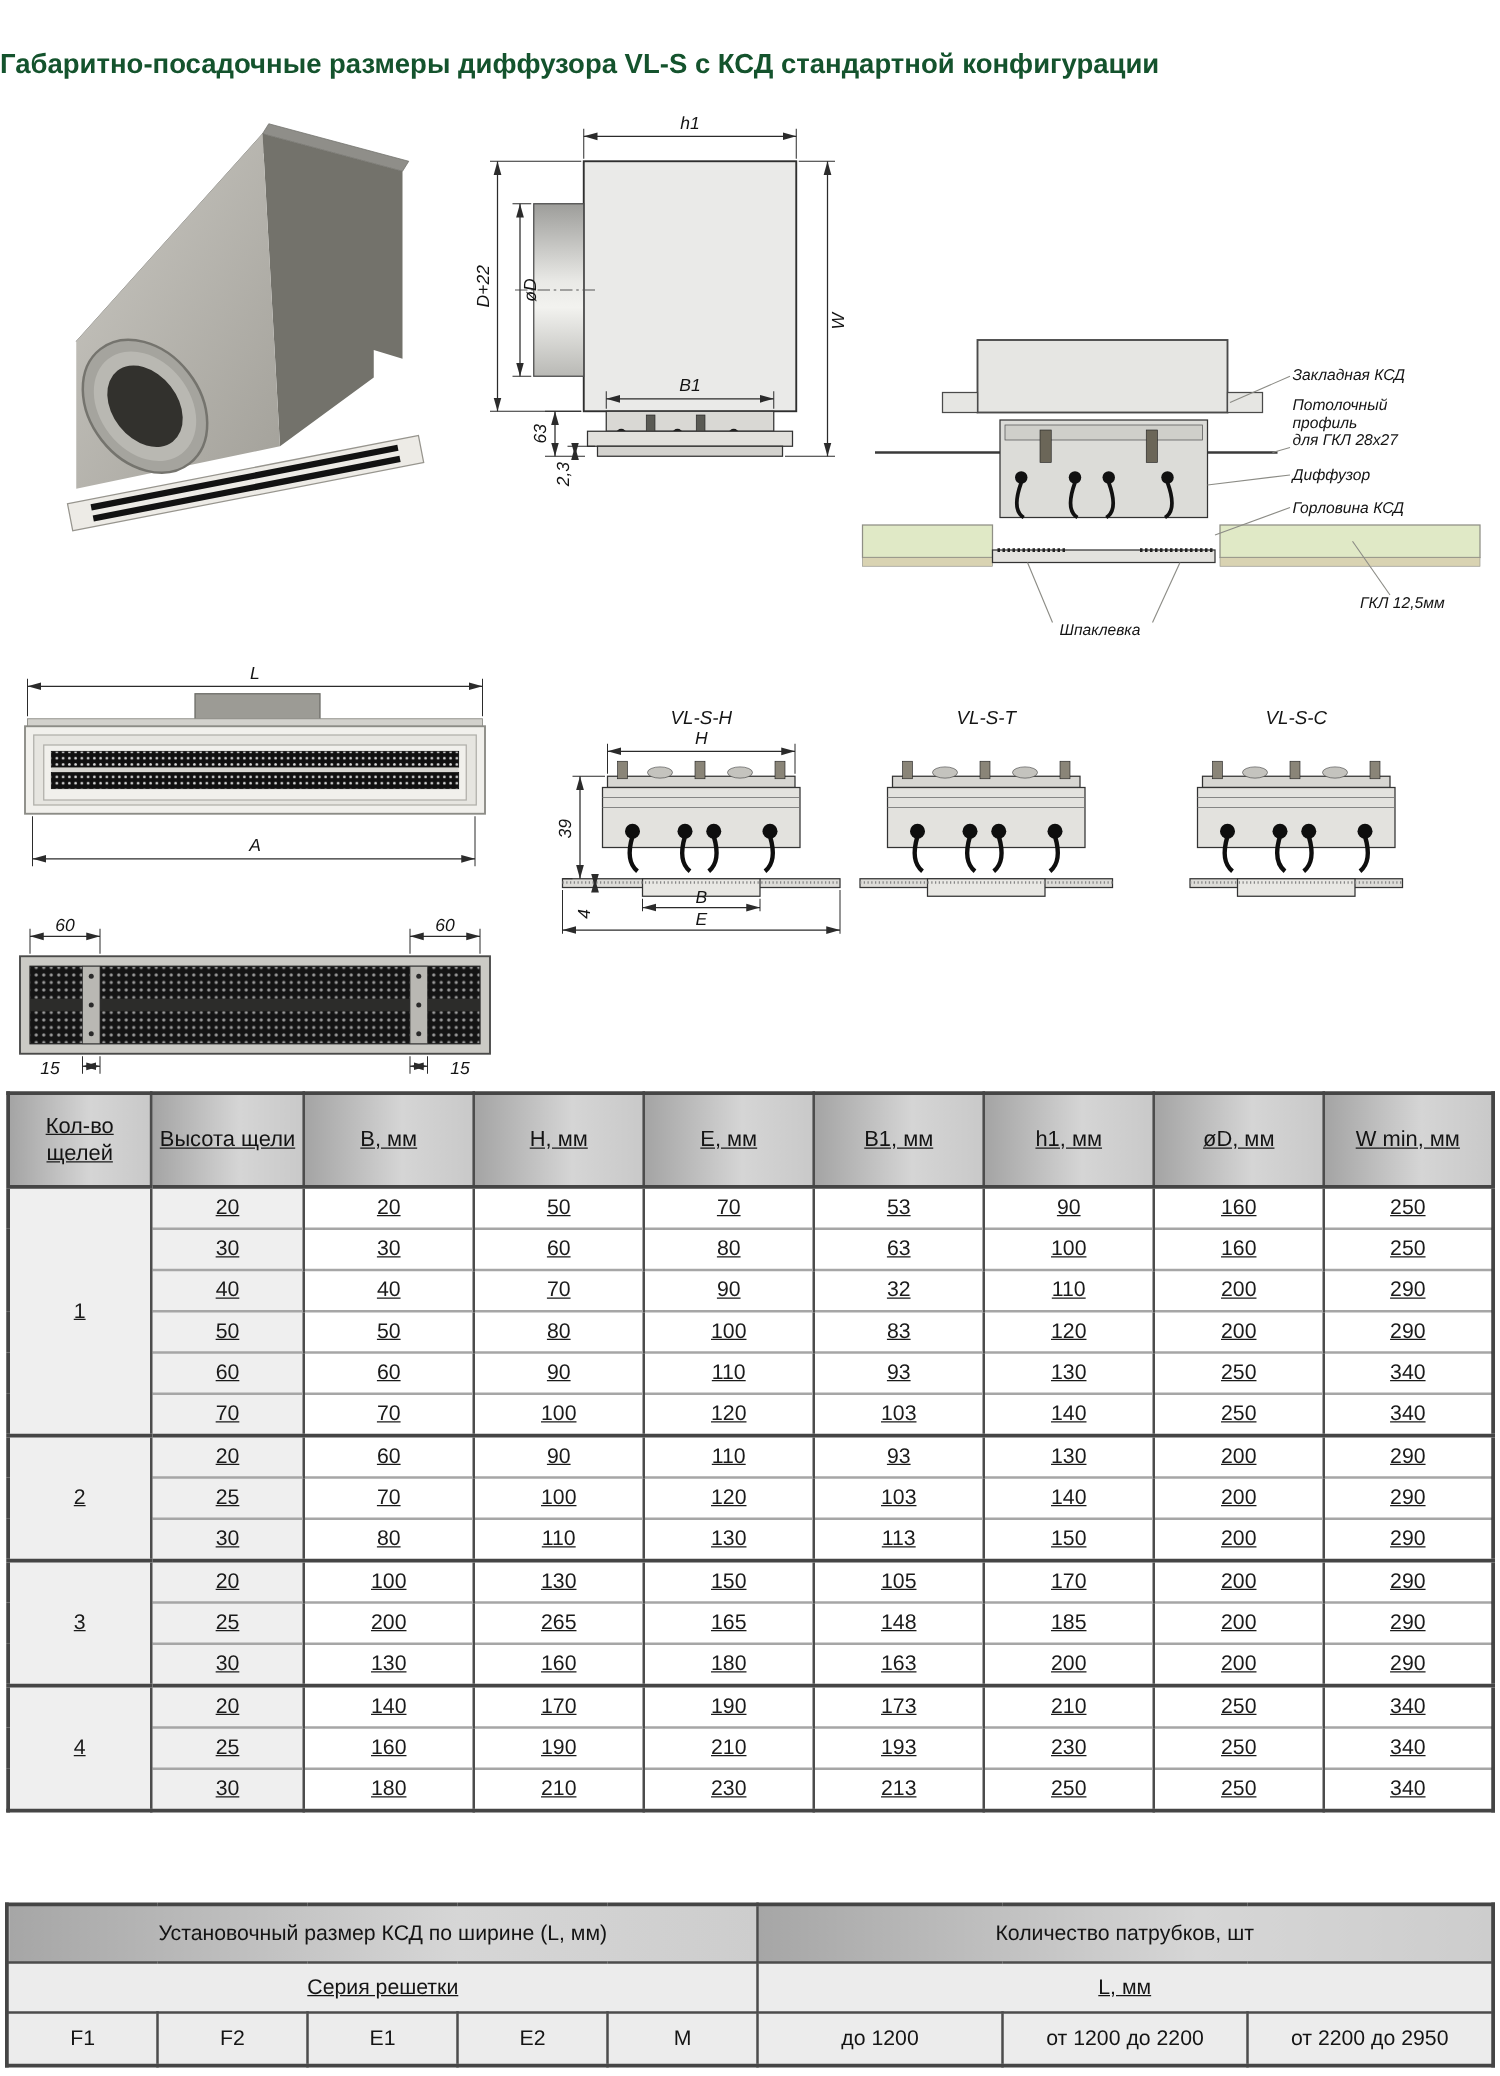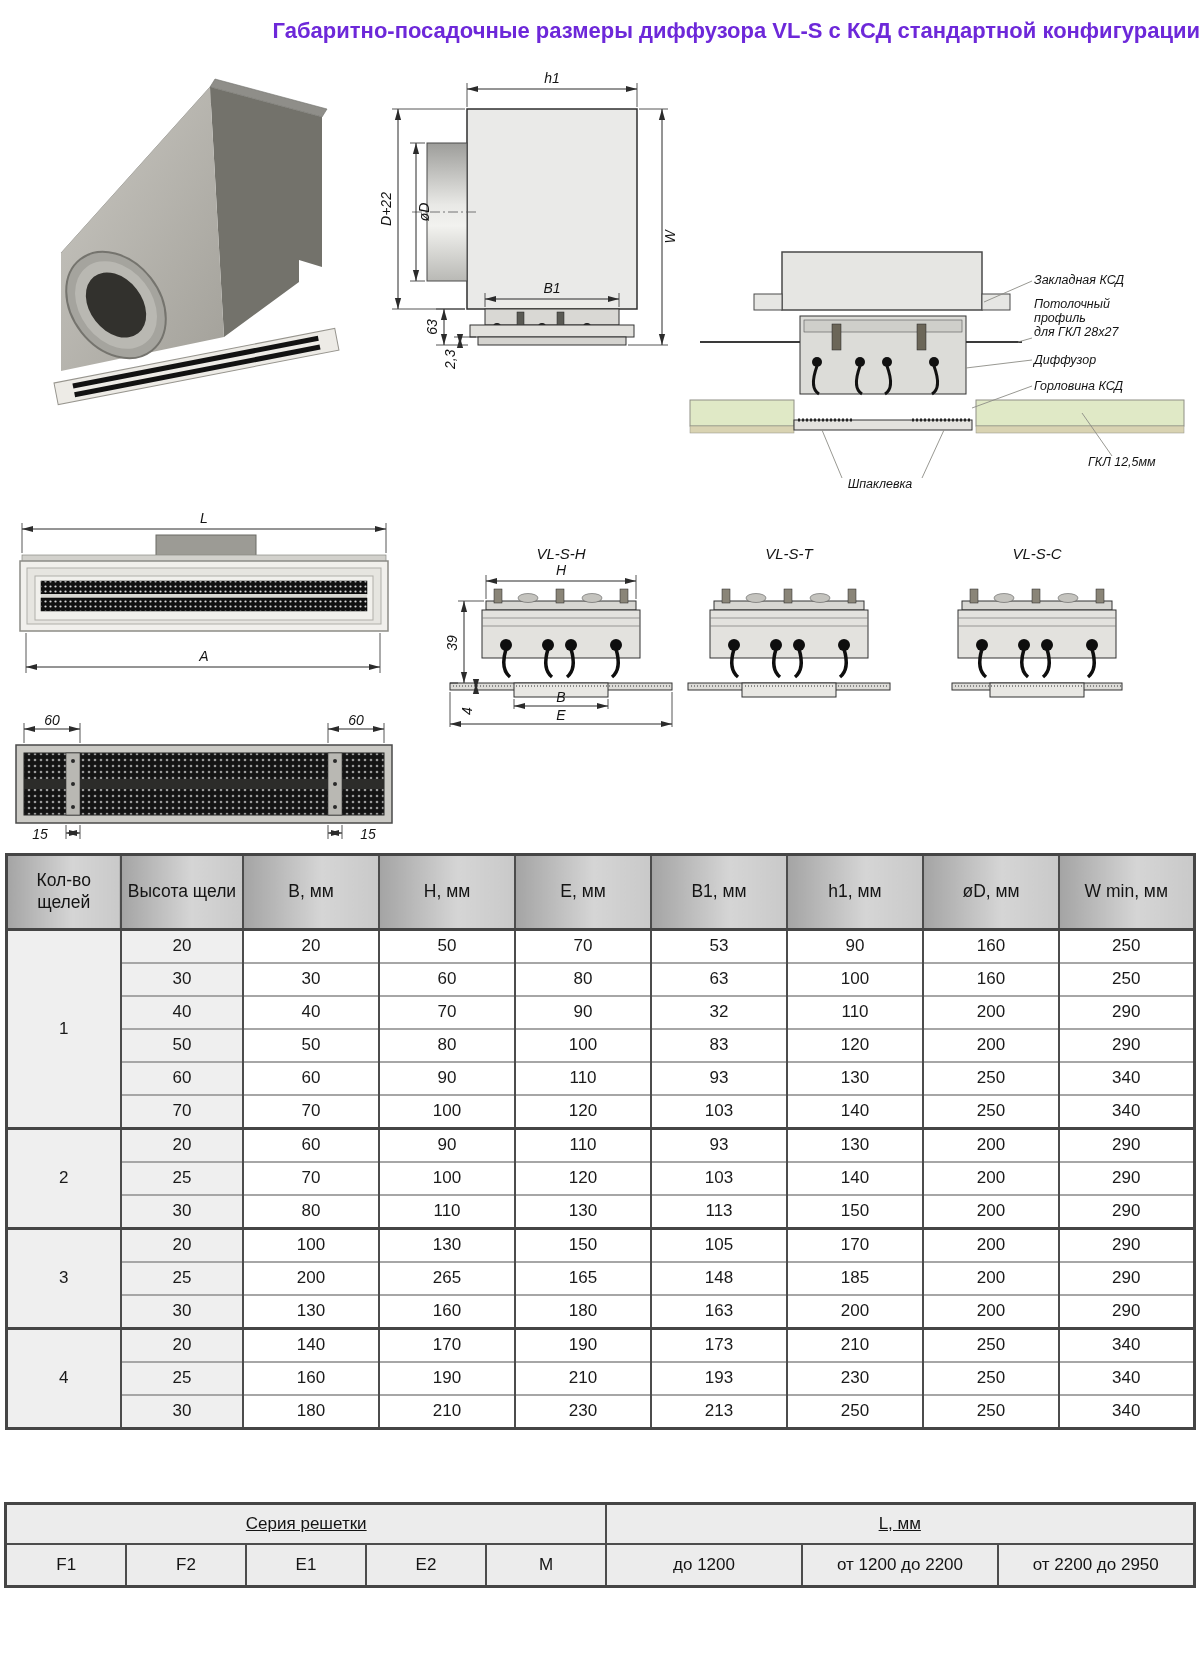--- a/index.html
+++ b/index.html
@@ -1,29 +1,29 @@
 <!DOCTYPE html>
 <html><head>
 <meta charset="utf-8">
 <style>
   html,body{margin:0;padding:0;background:#fff;}
   body{width:1200px;min-height:1661px;font-family:"Liberation Sans",sans-serif;color:#1a1a1a;}
   
-  .title{padding-top:16px;text-align:right;font-size:22px;font-weight:600;line-height:1.4;color:#6d28d9;}
+  .title{padding-top:36px;text-align:left;font-size:22px;font-weight:600;line-height:1.4;color:#14532d;}
   
   .art{position:relative;width:956px;height:800px;}
   .art svg{position:absolute;overflow:visible;}
   .dt{font:italic 14px "Liberation Sans",sans-serif;fill:#141414;}
   .dts{font:italic 12.5px "Liberation Sans",sans-serif;fill:#141414;}
   .mt{font:italic 15px "Liberation Sans",sans-serif;fill:#141414;}
   .dim{stroke:#2b2b2b;stroke-width:1;marker-start:url(#arr);marker-end:url(#arr);}
   .ext{stroke:#2b2b2b;stroke-width:.8;}
   .ldr{stroke:#8c8c86;stroke-width:.9;fill:none;}
   
-  table.spec{border-collapse:collapse;table-layout:fixed;width:1188px;margin:6px auto 0 auto;border:3px solid #454545;}
+  table.spec{border-collapse:collapse;table-layout:fixed;width:1188px;margin:6px auto 0 auto;border:3px solid #454545;text-decoration:underline;}
   table.spec th,table.spec td{border-left:2px solid #4c4c4c;border-right:2px solid #4c4c4c;text-align:center;vertical-align:middle;}
   table.spec th{height:70px;background:linear-gradient(90deg,#a4a4a4,#d5d5d5 58%,#c9c9c9);font-weight:400;font-size:17.5px;color:#141414;border-bottom:3px solid #454545;line-height:1.25;}
   table.spec td{height:29px;font-size:17px;background:#fff;border-top:2px solid #a6a6a6;}
   table.spec td.cg,table.spec td.ch{background:#efefef;}
   table.spec tr.gs td{border-top:3px solid #454545;}
   
   table.inst{border-collapse:collapse;table-layout:fixed;width:1188px;margin:72px auto 0 auto;border:3px solid #454545;}
   table.inst td{border:2px solid #4c4c4c;text-align:center;vertical-align:middle;font-size:17px;color:#141414;}
   table.inst tr.hg td{height:42px;background:linear-gradient(90deg,#a6a6a6,#d6d6d6 60%,#cdcdcd);}
   table.inst tr.sub td{height:36px;background:#ececec;text-decoration:underline;}
@@ -498,20 +498,24 @@
     <col style="width:120px">
       <col style="width:120px">
       <col style="width:120px">
       <col style="width:120px">
       <col style="width:120px">
     <col style="width:196px">
       <col style="width:196px">
       <col style="width:196px">
   </colgroup>
   <tbody>
+    <tr class="hg">
+      <td colspan="5">Установочный размер КСД по ширине (L, мм)</td>
+      <td colspan="3">Количество патрубков, шт</td>
+    </tr>
     <tr class="sub">
       <td colspan="5">Серия решетки</td>
       <td colspan="3">L, мм</td>
     </tr>
     <tr class="lbl">
       <td>F1</td>
       <td>F2</td>
       <td>E1</td>
       <td>E2</td>
       <td>M</td>

